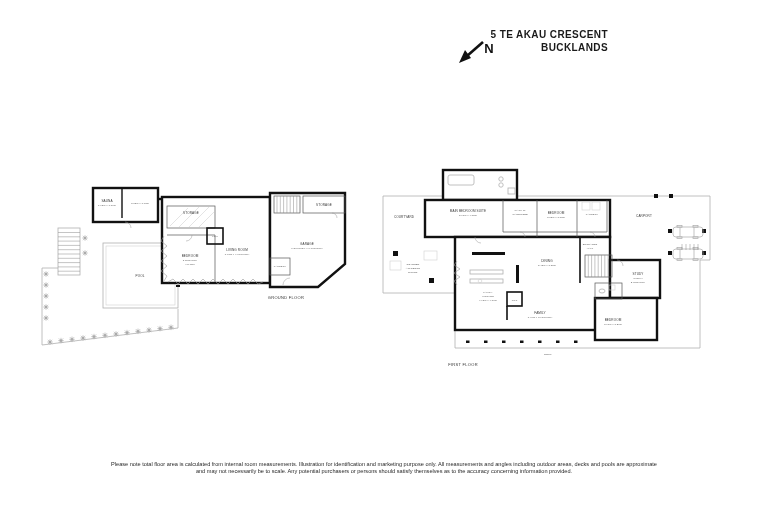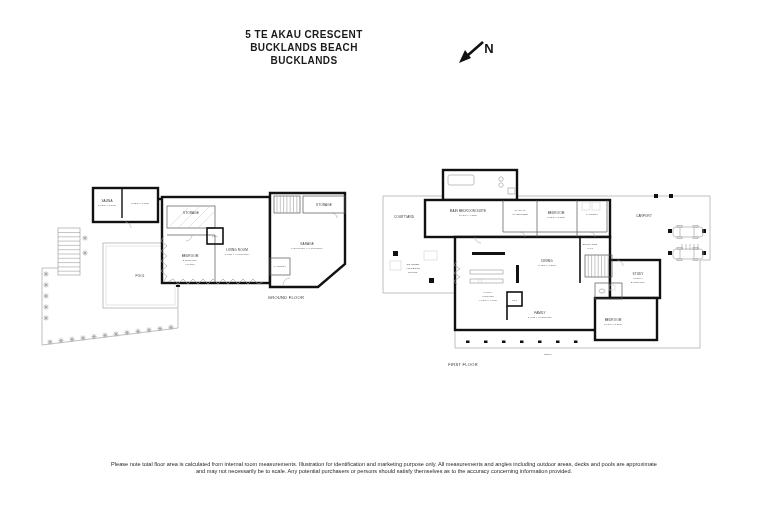--- a/index.html
+++ b/index.html
@@ -1,18 +1,18 @@
 <!DOCTYPE html>
 <html><head>
 <meta charset="utf-8">
 <style>
   html,body{margin:0;padding:0;background:#ffffff;}
   .page{position:relative;width:768px;height:512px;background:#ffffff;overflow:hidden;
         font-family:"Liberation Sans",sans-serif;}
-  .title-block{position:absolute;top:28px;left:0;width:608px;text-align:center;
+  .title-block{position:absolute;top:28px;left:0;width:608px;text-align:right;
                font-size:10px;line-height:13px;font-weight:bold;letter-spacing:.4px;color:#1a1a1a;}
   .title-block span{display:block;}
   .north{position:absolute;left:452px;top:36px;width:46px;height:40px;}
   .plan{position:absolute;}
   .gf{left:40px;top:178px;width:310px;height:192px;}
   .ff{left:380px;top:165px;width:335px;height:205px;}
   .disclaimer{position:absolute;top:461px;left:50%;transform:translateX(-50%);
               width:552px;font-size:5.6px;line-height:7.2px;text-align:center;color:#2a2a2a;}
   svg text{fill:#3a3a3a;letter-spacing:.1px;}
   .rname{font-size:3.1px;}
@@ -29,21 +29,20 @@
   .tread{stroke:#8a8a8a;stroke-width:0.5;}
   .post{fill:#111111;}
 </style>
 </head>
 <body>
 
 <div class="page">
 
   <div class="title-block">
     <span>5 TE AKAU CRESCENT</span>
-    <span>BUCKLANDS BEACH</span>
     <span>BUCKLANDS</span>
   </div>
 
   <svg class="north" viewBox="0 0 46 40">
     <line x1="31" y1="6" x2="15" y2="20" stroke="#111" stroke-width="2.6"></line>
     <polygon points="7,27 19,22 13,14" fill="#111"></polygon>
     <text x="37" y="17" text-anchor="middle" style="font-size:13px;font-weight:bold;fill:#111;">N</text>
   </svg>
 
   <svg class="plan gf" viewBox="0 0 310 192">

